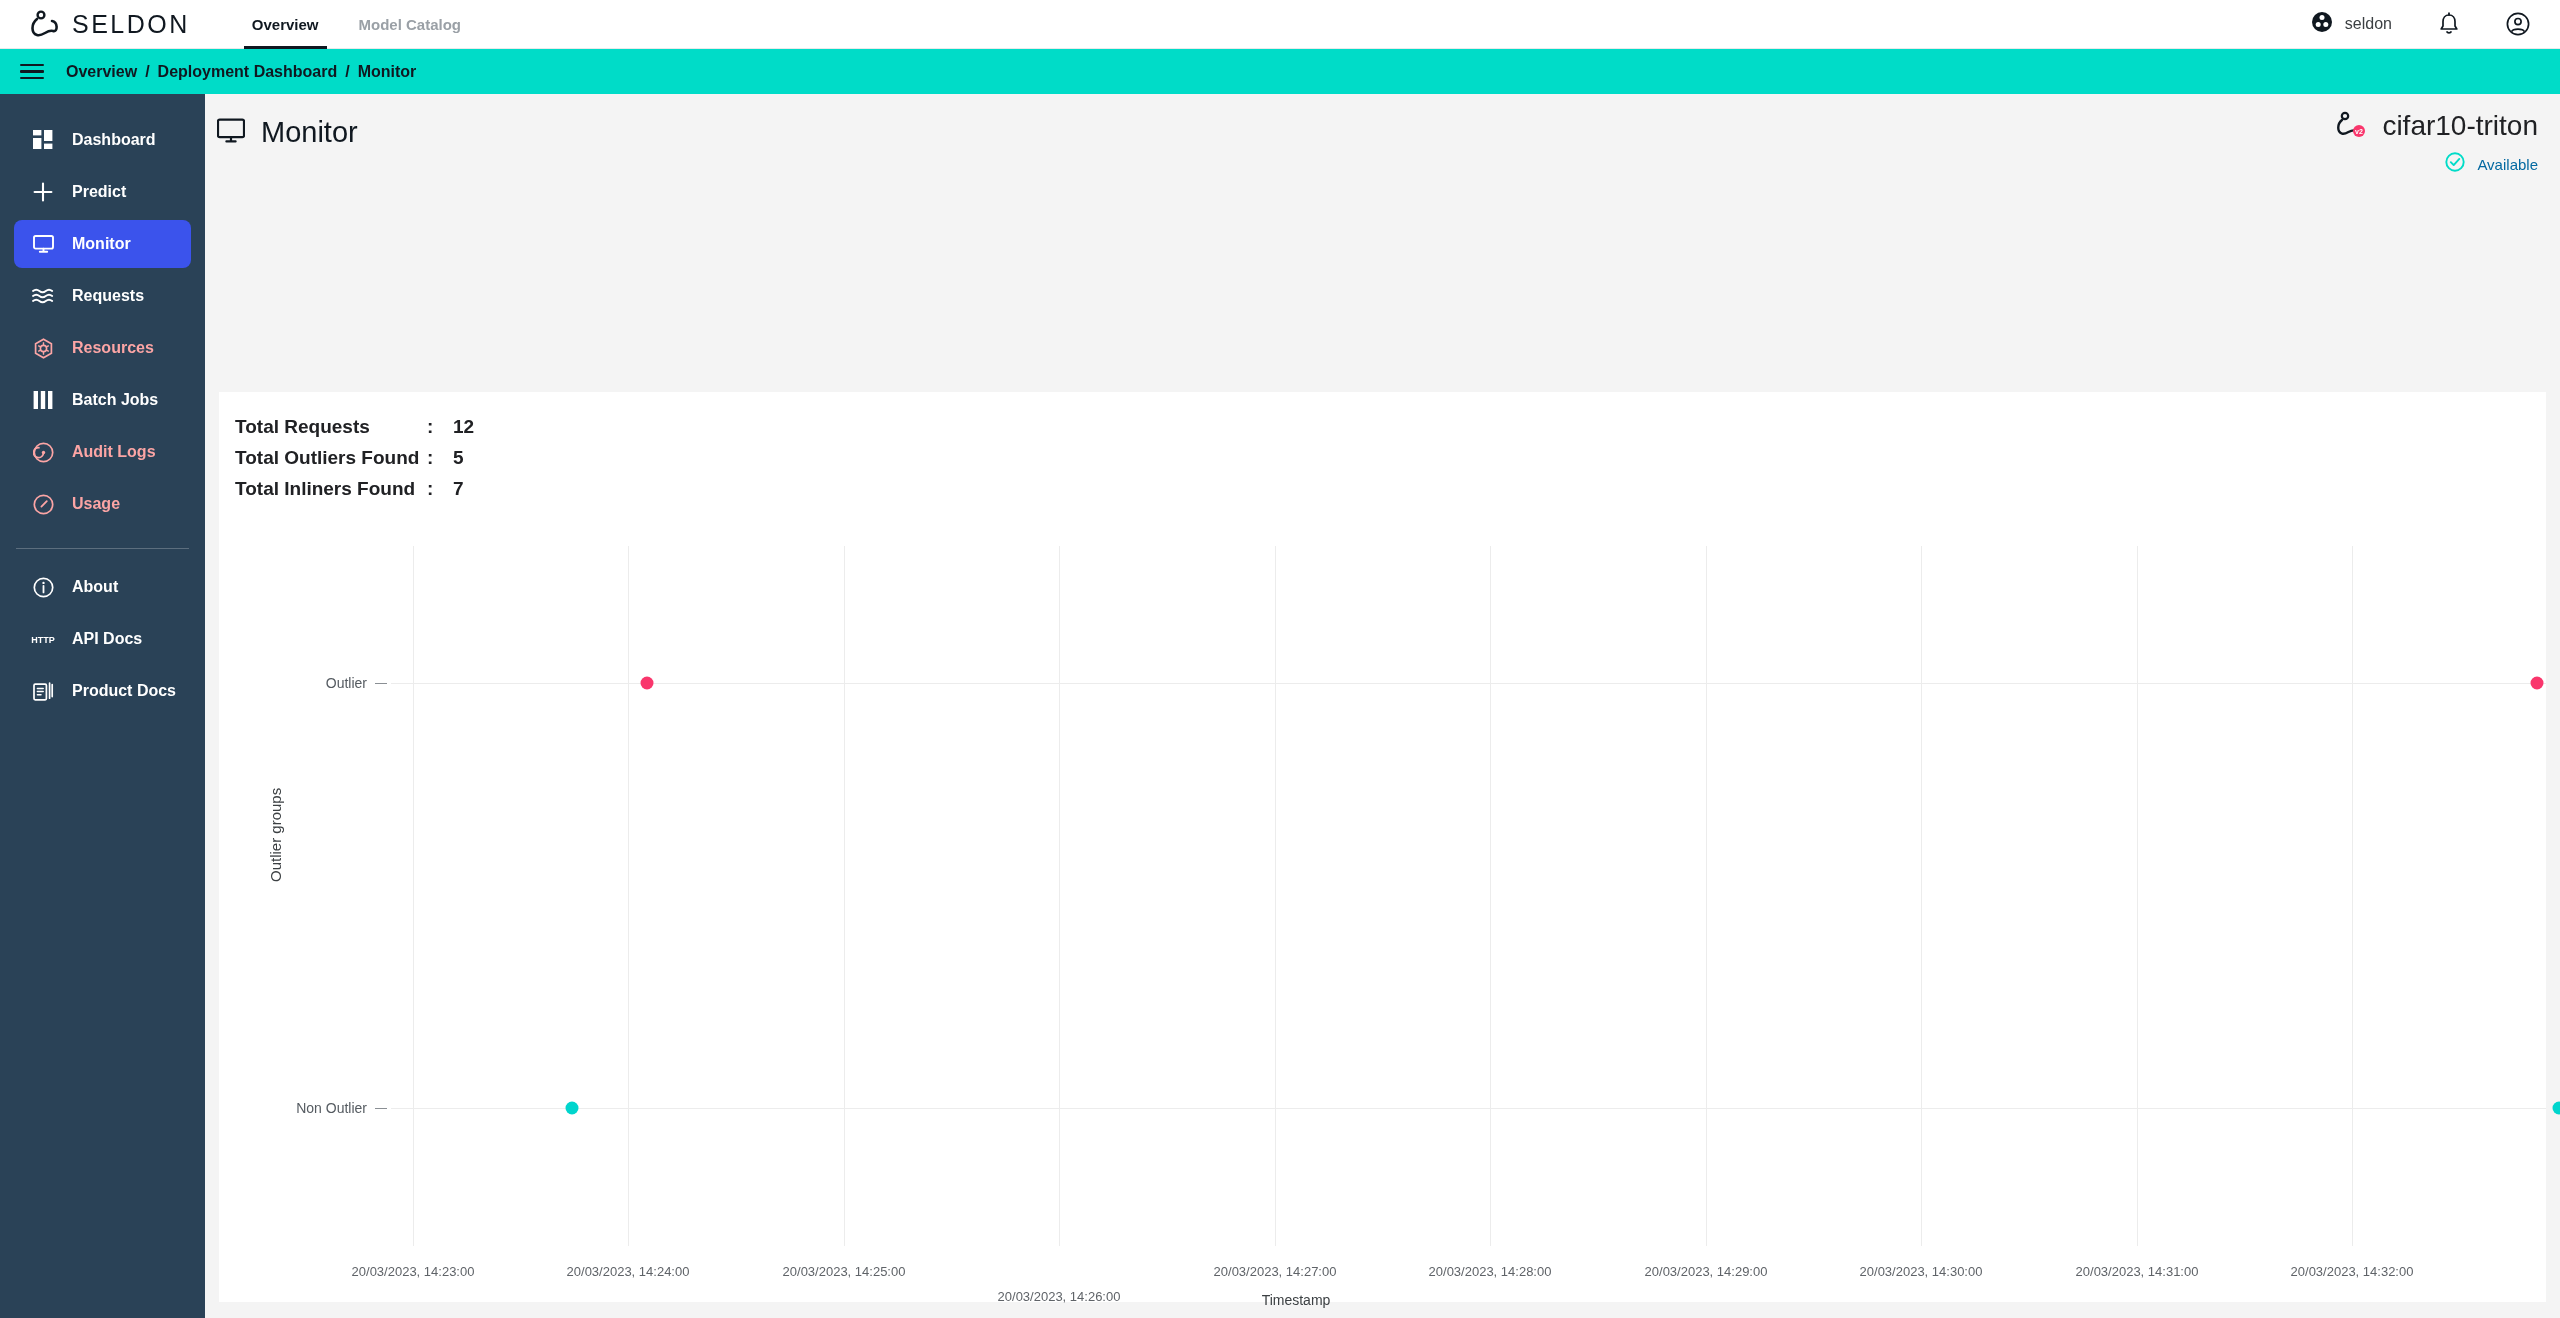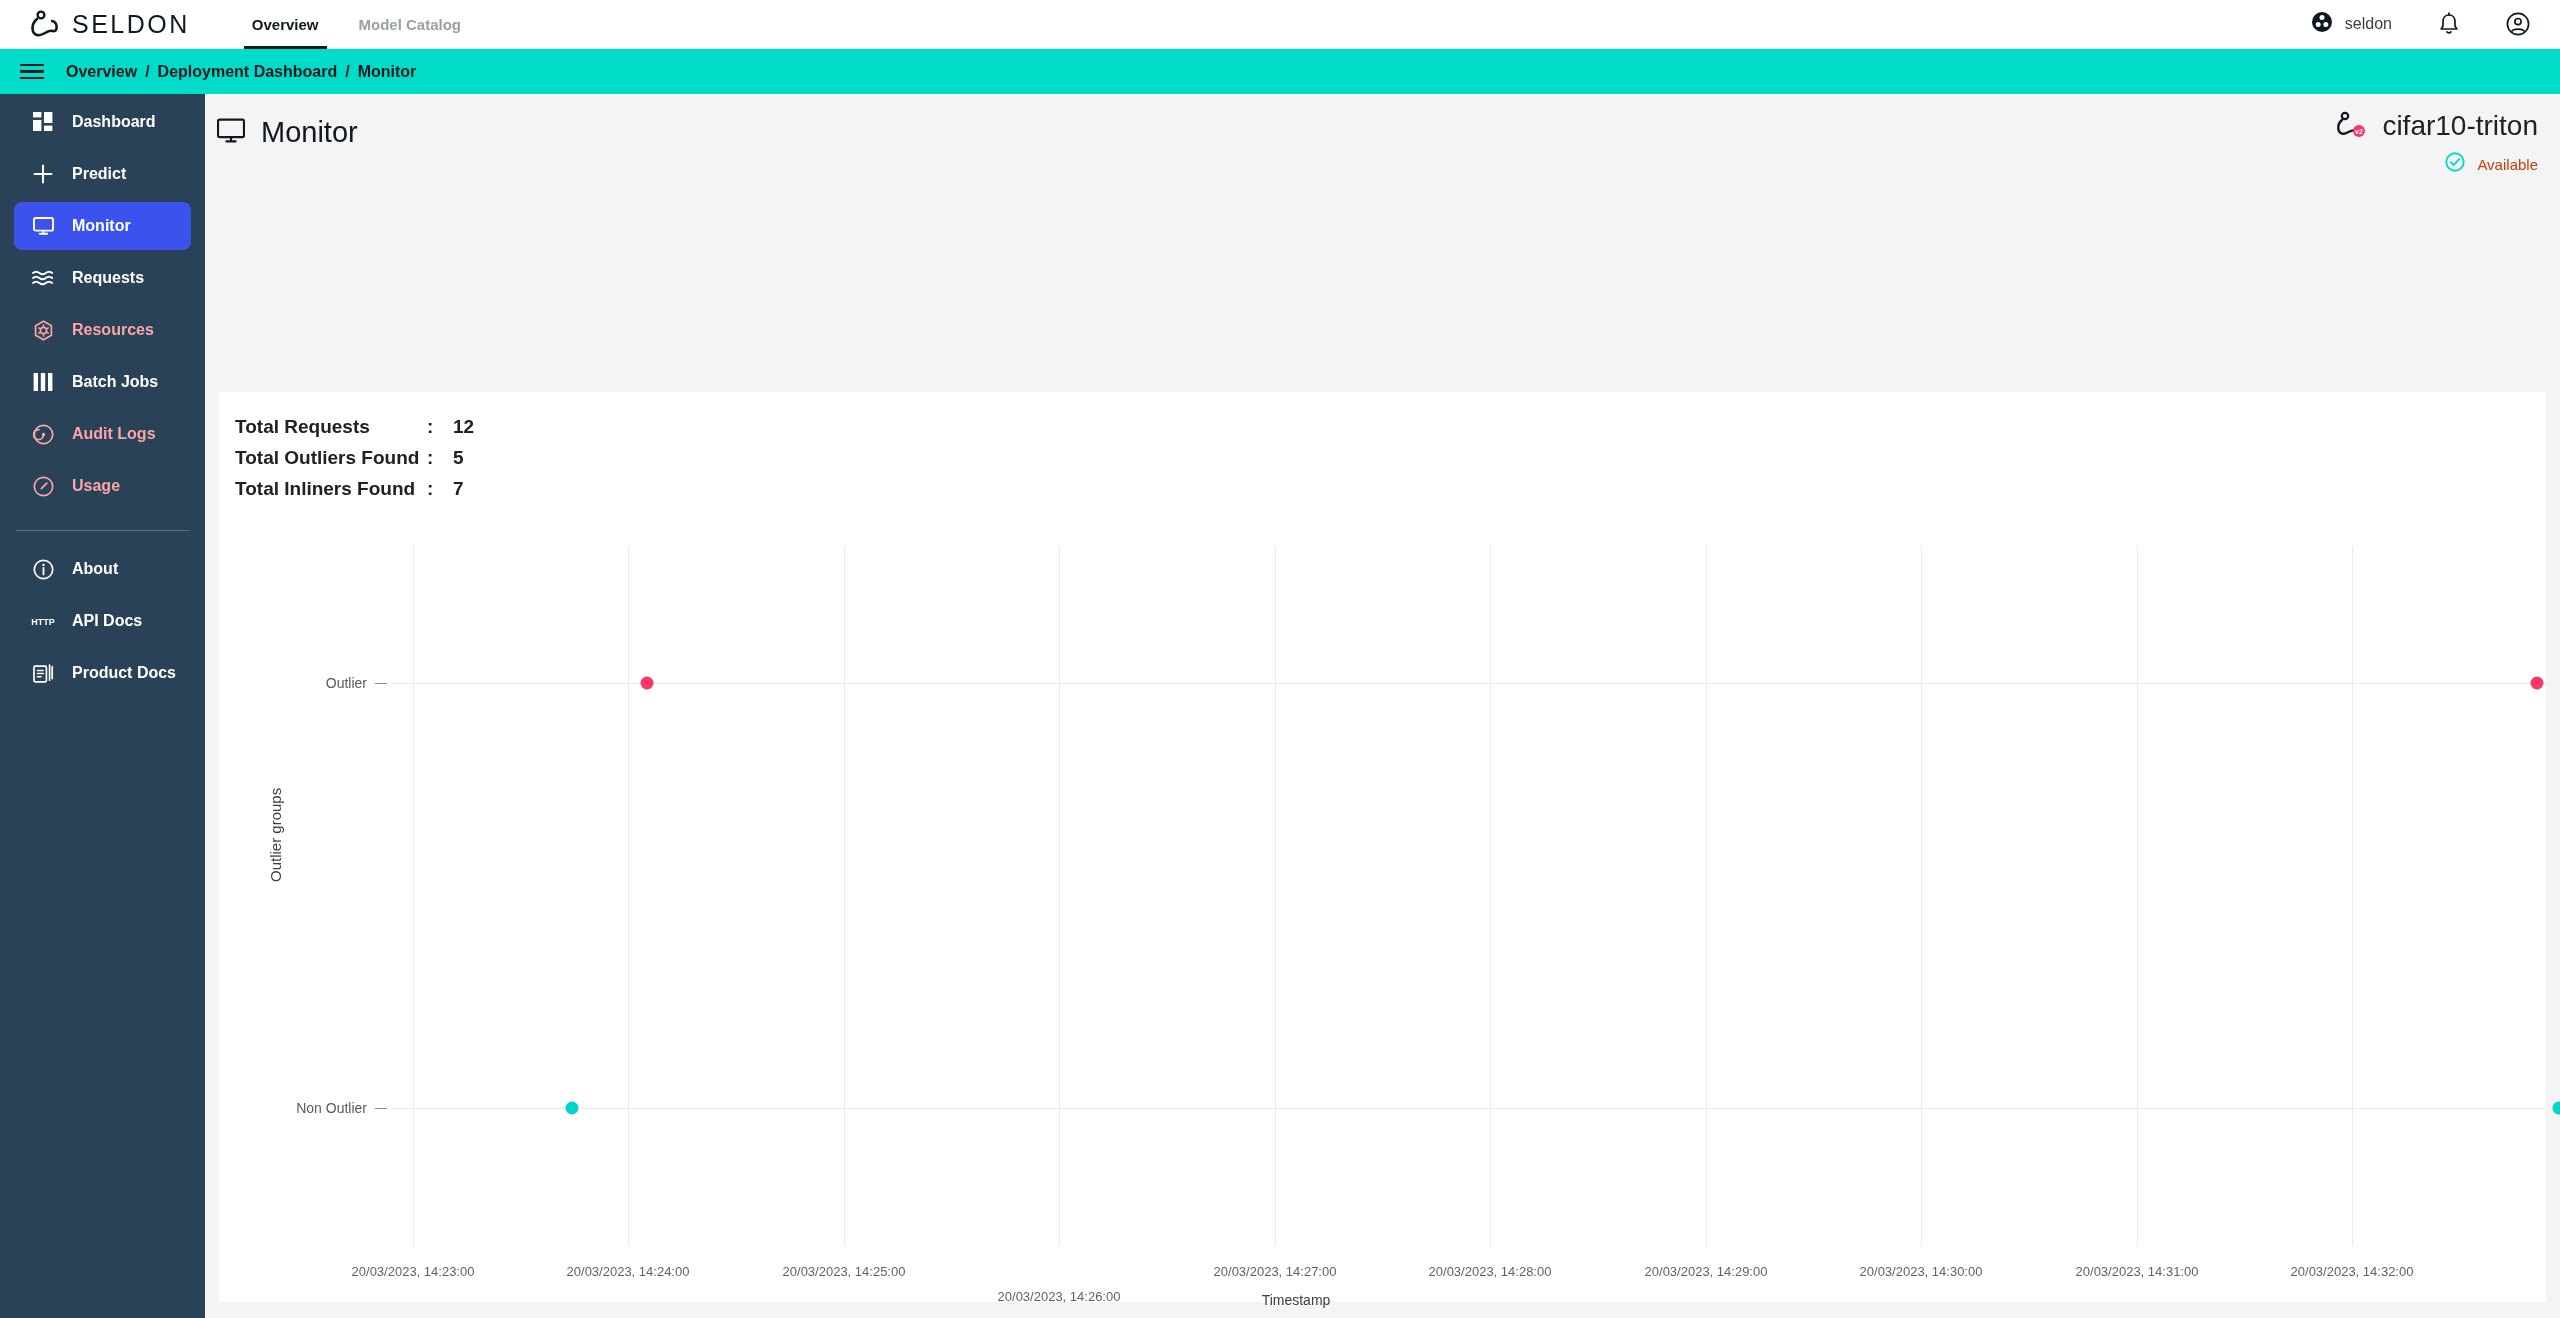--- a/index.html
+++ b/index.html
@@ -50,20 +50,21 @@
   .hamburger { margin-left: 20px; width: 24px; cursor: pointer; }
   .hamburger span { display: block; height: 2.5px; background: #101820; margin: 4px 0; border-radius: 1px; }
   .crumbs { margin-left: 22px; font-size: 16px; font-weight: 700; color: #101820; display: flex; align-items: center; }
   .crumbs .sep { margin: 0 8px; font-weight: 600; }
   .crumbs a { color: #101820; text-decoration: none; cursor: pointer; }
 
   
   .sidebar {
     position: absolute; top: 94px; left: 0; width: 205px; height: 1224px;
     background: #2a4257;
+    padding-top: 18px;
   }
   .side-item {
     display: flex; align-items: center; height: 48px;
     margin: 4px 14px; padding-left: 16px; border-radius: 8px;
     color: #ffffff; font-size: 16px; font-weight: 700; cursor: pointer;
   }
   .side-item .si-ico {
     width: 26px; height: 26px; display: flex; align-items: center;
     justify-content: center; margin-right: 16px; flex: 0 0 26px; text-decoration: underline;
   }
@@ -78,21 +79,21 @@
   }
   .page-head { position: relative; height: 84px; }
   .page-title-wrap { display: flex; align-items: center; padding: 22px 0 0 12px; }
   .page-title { font-size: 29px; color: #101820; margin-left: 16px; font-weight: 400; }
   .deployment {
     position: absolute; right: 22px; top: 16px; text-align: right;
   }
   .dep-row { display: flex; align-items: center; justify-content: flex-end; }
   .dep-name { font-size: 28px; color: #202124; margin-left: 14px; font-weight: 400; }
   .dep-status { display: flex; align-items: center; justify-content: flex-end; margin-top: 10px; }
-  .dep-status-text { font-size: 15px; color: #c2410c; margin-left: 12px; }
+  .dep-status-text { font-size: 15px; color: #0369a1; margin-left: 12px; }
 
   
   .timerow {
     position: absolute; right: 22px; top: 92px;
     display: flex; align-items: flex-end;
   }
   .tfield { width: 212px; margin-right: 10px; }
   .tfield-label { font-size: 13px; color: #80868b; margin-bottom: 8px; }
   .tfield-input {
     font-size: 19px; color: #202124; border: none; background: transparent;

